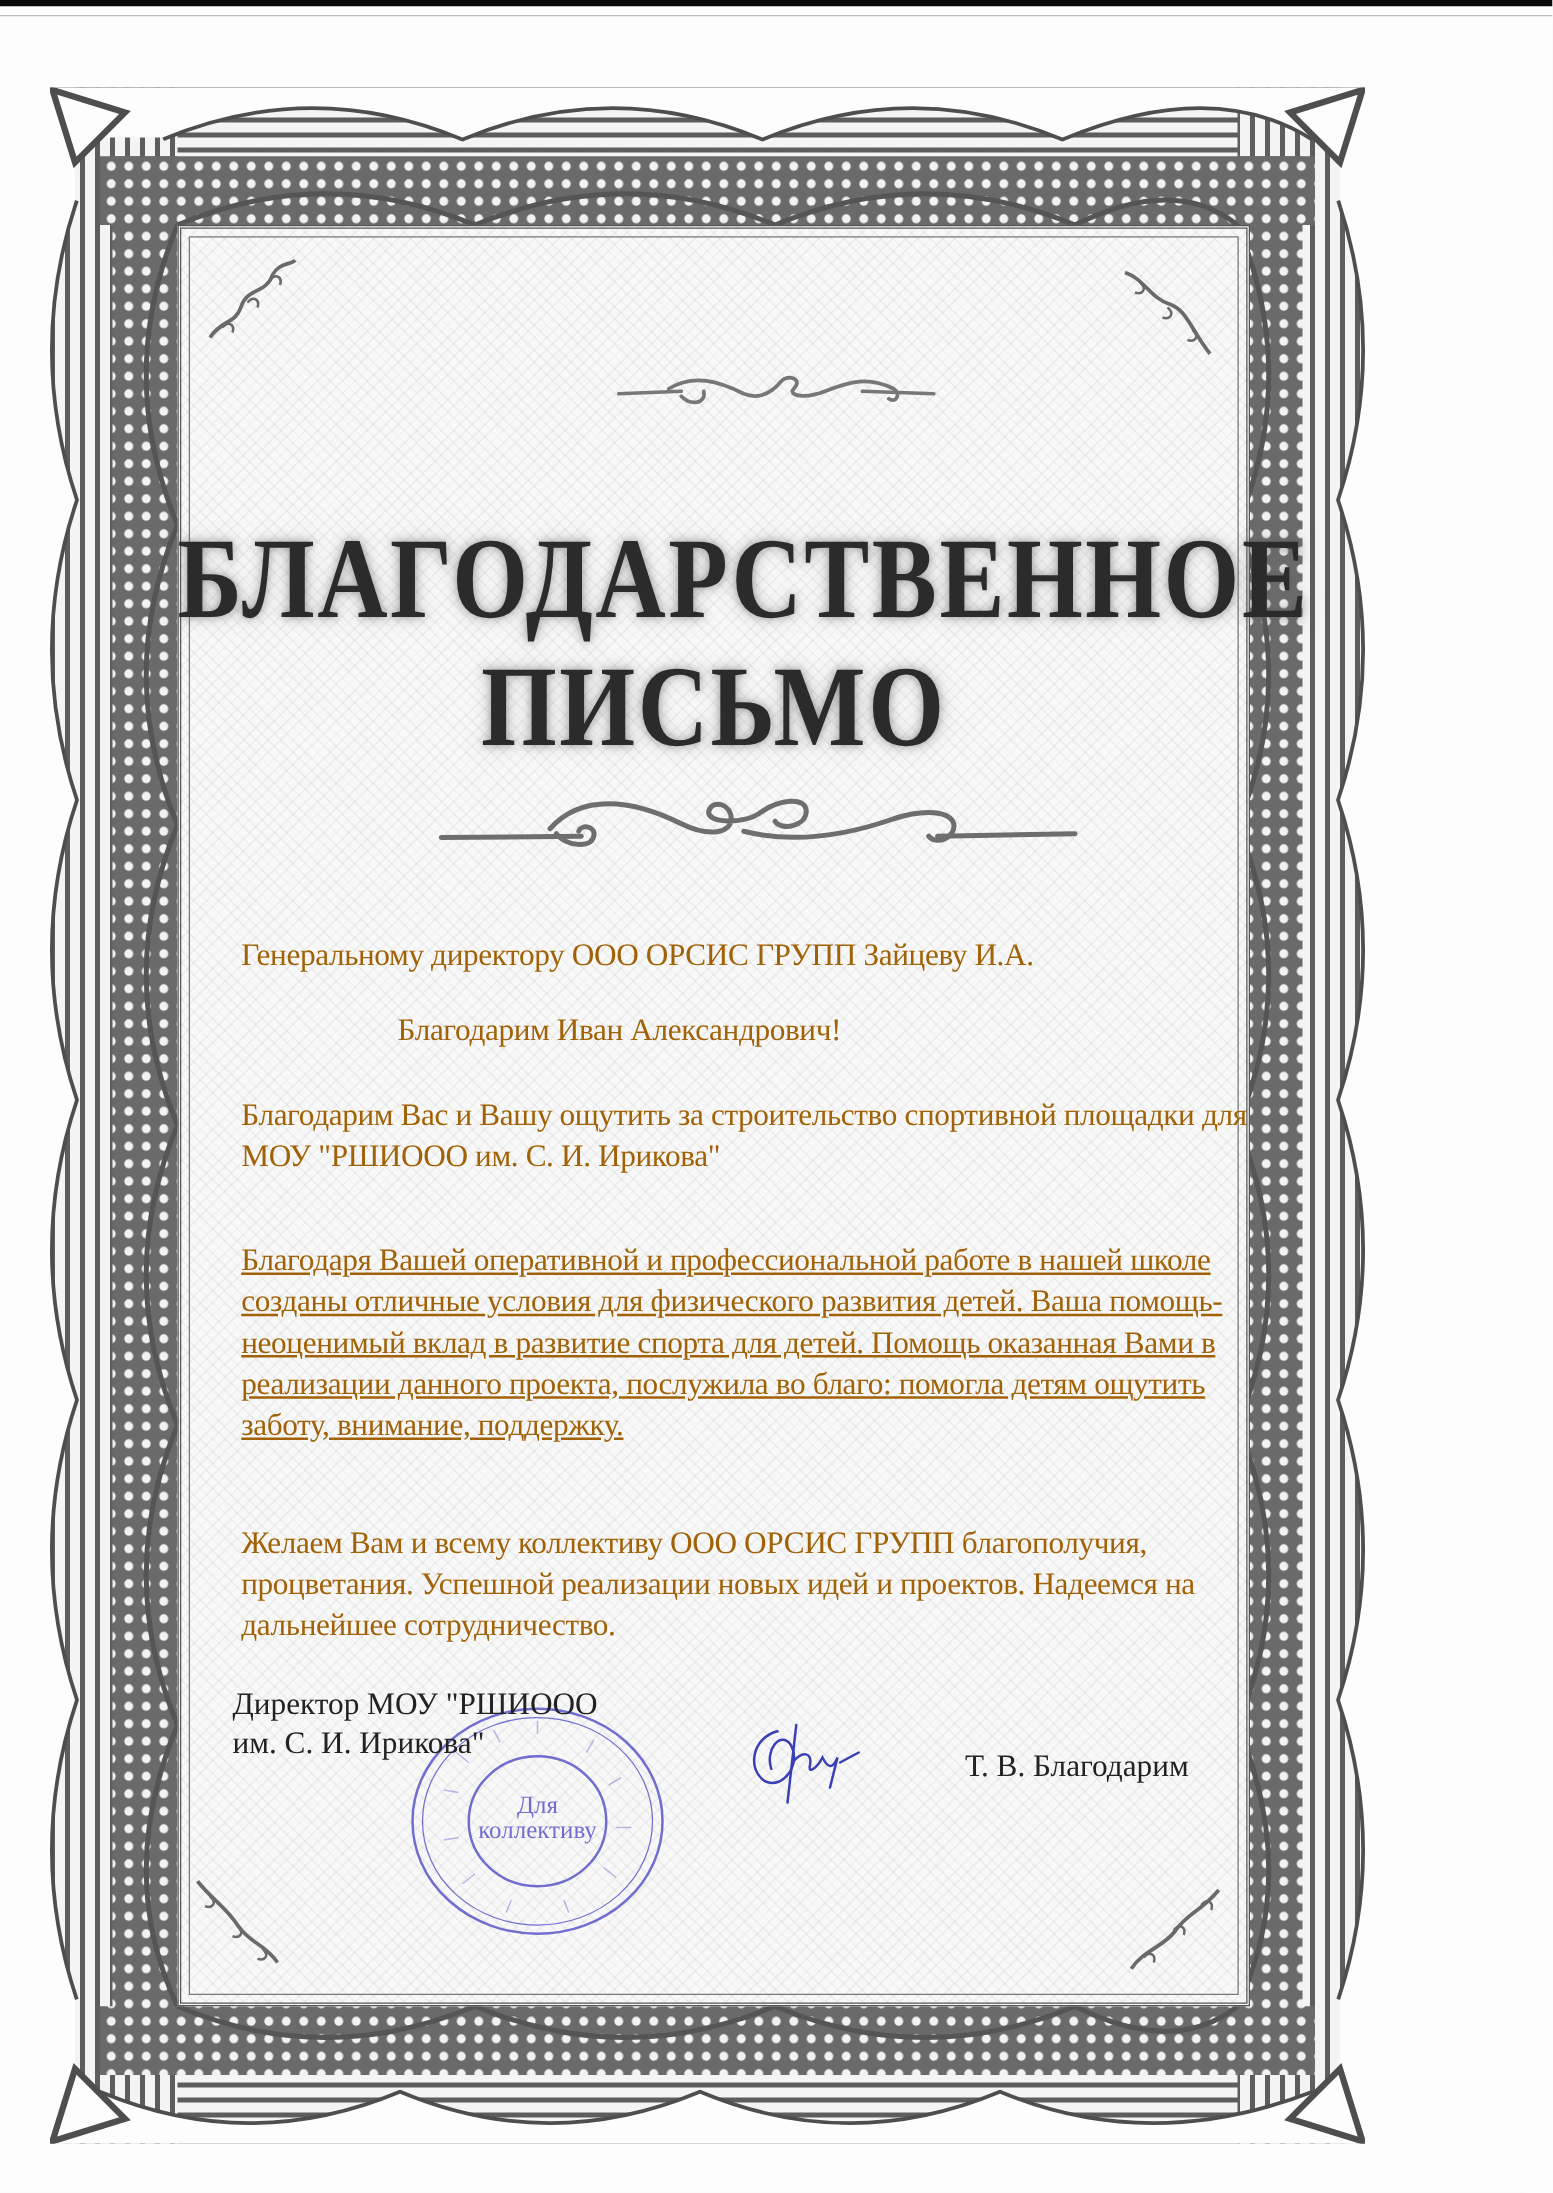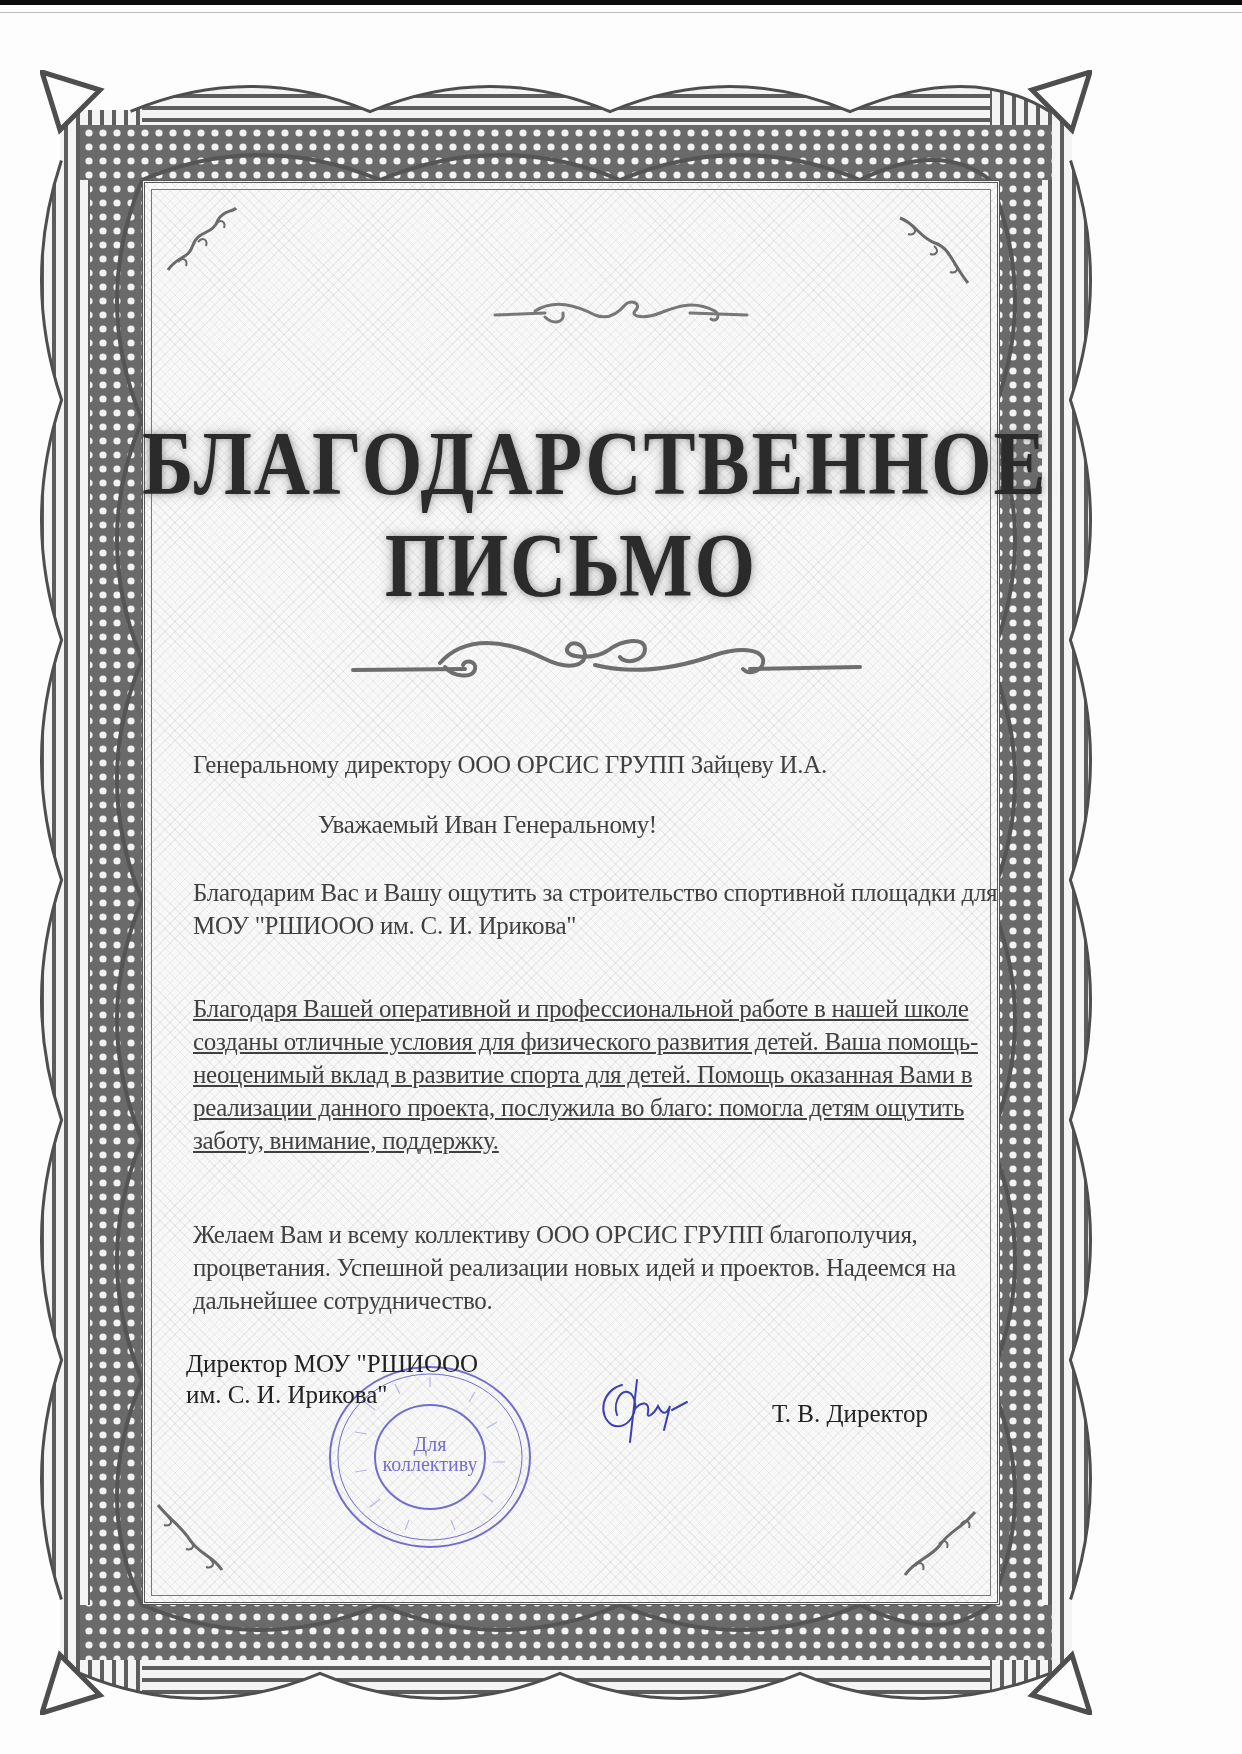--- a/index.html
+++ b/index.html
@@ -46,21 +46,21 @@
     transform: scaleY(1.18);
   }
   .title-line-1 { top: 418px; font-size: 78px; }
   .title-line-2 { top: 520px; font-size: 78px; }
   .divider {
     position: absolute;
   }
   .divider svg { width: 100%; height: 100%; display: block; }
   .body-text {
     position: absolute; left: 193px; width: 820px;
-    font-size: 25px; line-height: 33px; color: #404040;
+    font-size: 25px; line-height: 33px; color: #a16207;
     letter-spacing: -0.3px;
   }
   .addressee { top: 748px; }
   .salutation { top: 808px; left: 318px; }
   .para-1 { top: 876px; }
   .para-2 { top: 992px; }
   .para-3 { top: 1218px; }
   .signature-block {
     position: absolute; left: 186px; top: 1348px; font-size: 25px; line-height: 31px; color: #222;
   }
@@ -193,21 +193,21 @@
       <path d="M8,45 L120,44"></path>
       <path d="M95,38 C120,10 160,14 200,34 C225,46 240,40 240,30 C240,18 225,14 222,24 C220,34 250,34 262,26 C278,14 300,12 300,24 C300,36 280,40 275,32"></path>
       <path d="M250,40 C290,50 330,44 370,30 C395,22 415,24 418,34 C420,44 405,52 398,44"></path>
       <path d="M100,42 C108,52 128,54 130,44 C132,36 120,34 118,40"></path>
       <path d="M405,44 L515,42"></path>
     </g>
   </svg>
 </div>
 
 <div class="body-text addressee">Генеральному директору ООО ОРСИС ГРУПП Зайцеву И.А.</div>
-<div class="body-text salutation">Уважаемый Иван Генеральному!</div>
+<div class="body-text salutation">Благодарим Иван Александрович!</div>
 <div class="body-text para-1" style="width:820px;">Благодарим Вас и Вашу ощутить за строительство спортивной площадки для МОУ "РШИООО им. С. И. Ирикова"</div>
 <div class="body-text para-2" style="width:830px;text-decoration:underline;">Благодаря Вашей оперативной и профессиональной работе в нашей школе созданы отличные условия для физического развития детей. Ваша помощь- неоценимый вклад в развитие спорта для детей. Помощь оказанная Вами в реализации данного проекта, послужила во благо: помогла детям ощутить заботу, внимание, поддержку.</div>
 <div class="body-text para-3" style="width:815px;">Желаем Вам и всему коллективу ООО ОРСИС ГРУПП благополучия, процветания.  Успешной реализации новых идей и проектов. Надеемся на дальнейшее сотрудничество.</div>
 
 <div class="stamp">
   <svg viewBox="0 0 210 190">
     <g fill="none" stroke="#5a57c9" stroke-width="2">
       <ellipse cx="105" cy="95" rx="100" ry="90"></ellipse>
       <ellipse cx="105" cy="95" rx="92" ry="83" stroke-width="1"></ellipse>
       <ellipse cx="105" cy="95" rx="55" ry="52"></ellipse>
@@ -231,13 +231,13 @@
   <svg viewBox="0 0 110 75">
     <g fill="none" stroke="#3b3fb5" stroke-width="2" stroke-linecap="round">
       <path d="M30,15 C10,20 5,45 20,55 C35,62 50,40 40,25 C32,15 20,30 25,45"></path>
       <path d="M45,10 L38,72"></path>
       <path d="M42,40 C50,30 58,32 56,42 C54,50 62,44 66,36 C70,44 74,46 78,36 L72,60"></path>
       <path d="M80,40 L95,32"></path>
     </g>
   </svg>
 </div>
 
-<div class="signer-name">Т. В. Директор</div>
+<div class="signer-name">Т. В. Благодарим</div>
 
 </body></html>

